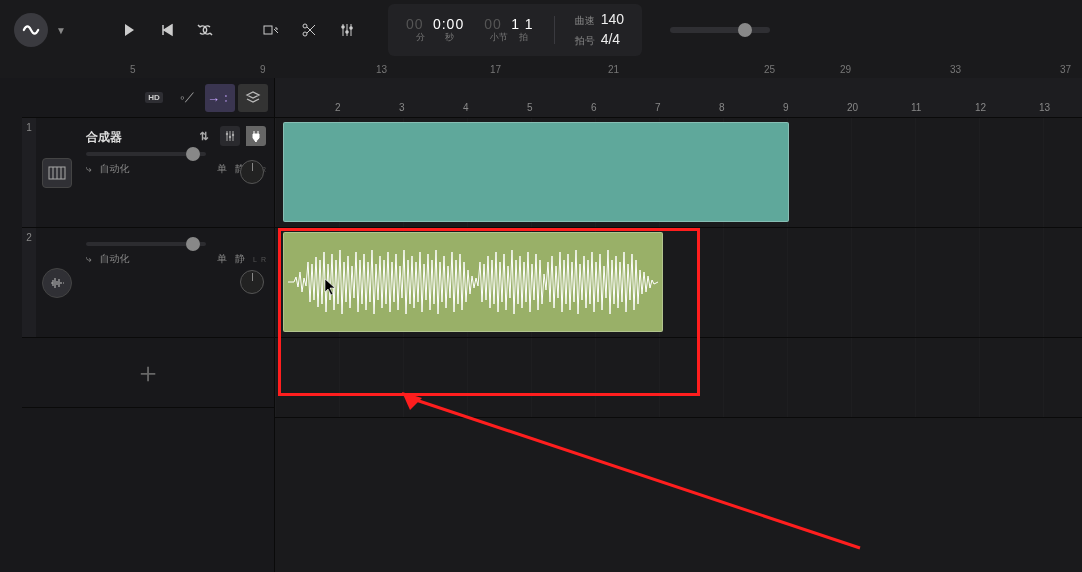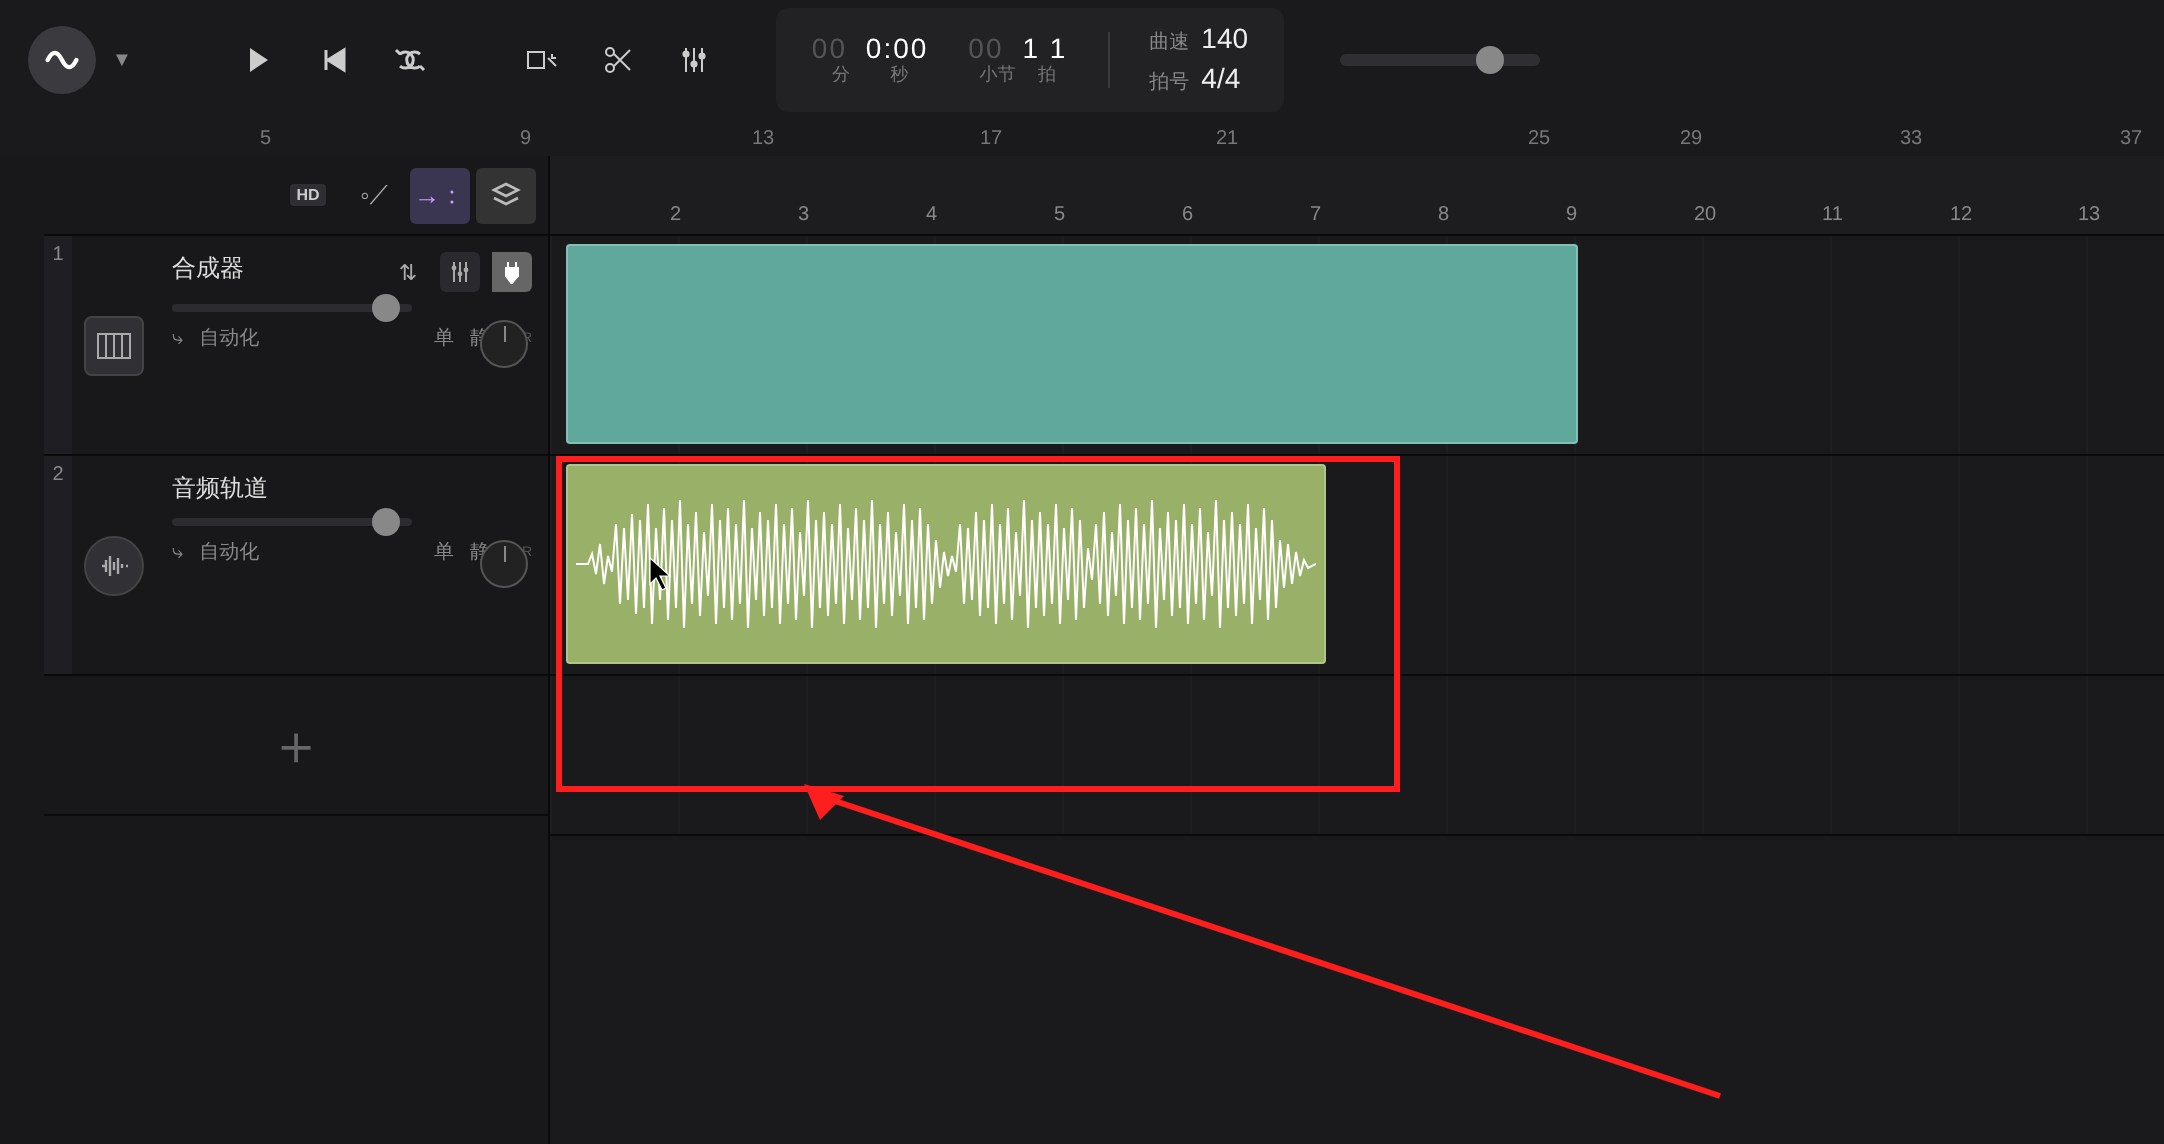--- a/index.html
+++ b/index.html
@@ -34,21 +34,21 @@
 .tool-chip { width: 30px; height: 28px; display: flex; align-items: center; justify-content: center; font-size: 13px; color: #aaa; border-radius: 3px; cursor: pointer; }
 .tool-chip.active { background: #333; }
 .tool-chip.hilite { background: #3a3550; color: #c6a4ff; }
 .hd-badge { font-size: 8px; background: #2e2e33; color: #ccc; padding: 1px 3px; border-radius: 2px; font-weight: bold; }
 
 .track { display: flex; border-bottom: 1px solid #0a0a0a; }
 .track-num { width: 14px; background: #1f1f23; display: flex; align-items: flex-start; justify-content: center; padding-top: 4px; font-size: 10px; color: #888; }
 .track-badge { width: 42px; display: flex; align-items: center; justify-content: center; }
 .track-badge-inner { width: 30px; height: 30px; background: #303035; border-radius: 4px; display: flex; align-items: center; justify-content: center; color: #aaa; font-size: 15px; border: 1px solid #444; }
 .track-body { flex: 1; padding: 8px 8px 6px 8px; }
-.track-top { display: flex; align-items: flex-start; gap: 6px; margin-bottom: 6px; }
+.track-top { display: flex; align-items: flex-end; gap: 6px; margin-bottom: 6px; font-weight: bold; }
 .track-name { font-size: 12px; color: #ddd; flex: 1; }
 .track-btn { width: 20px; height: 20px; display: flex; align-items: center; justify-content: center; color: #aaa; font-size: 11px; cursor: pointer; }
 .track-btn.box { background: #2a2a2e; border-radius: 3px; }
 .track-btn.plug { background: #666; border-radius: 0 3px 3px 0; color: #fff; }
 .track-slider { width: 120px; height: 4px; background: #2c2c30; border-radius: 2px; position: relative; margin: 6px 0; }
 .track-slider-thumb { position: absolute; top: -5px; width: 14px; height: 14px; border-radius: 50%; background: #888; }
 .track-knob { position: absolute; right: 10px; top: 42px; width: 24px; height: 24px; border-radius: 50%; background: #222; border: 1px solid #555; }
 .track-knob::after { content: ""; position: absolute; left: 50%; top: 2px; width: 1px; height: 8px; background: #888; }
 .track-footer { display: flex; align-items: center; gap: 8px; font-size: 10px; color: #888; }
 .track-footer .sp { flex: 1; }
@@ -229,23 +229,20 @@
     <div class="track" style="height:110px;position:relative">
       <div class="track-num">2</div>
       <div class="track-badge">
           <div class="track-badge-inner" style="border-radius:50%">
         <svg width="16" height="12">
               <path d="M2 6 L4 6 M4 3 L4 9 M6 1 L6 11 M8 4 L8 8 M10 2 L10 10 M12 5 L12 7 M14 6 L15 6" stroke="#aaa" stroke-width="1.2"></path>
             </svg>
       </div>
         </div>
       <div class="track-body">
-        <div class="track-top">
-          <span class="track-name">音频轨道</span>
-        </div>
         <div class="track-slider">
             <div class="track-slider-thumb" style="left:100px"></div>
           </div>
         <div class="track-footer">
           <span>⤷</span>
           <span class="btn">自动化</span>
           <span class="sp"></span>
           <span class="btn">单</span>
           <span class="btn">静</span>
           <span class="lr">

